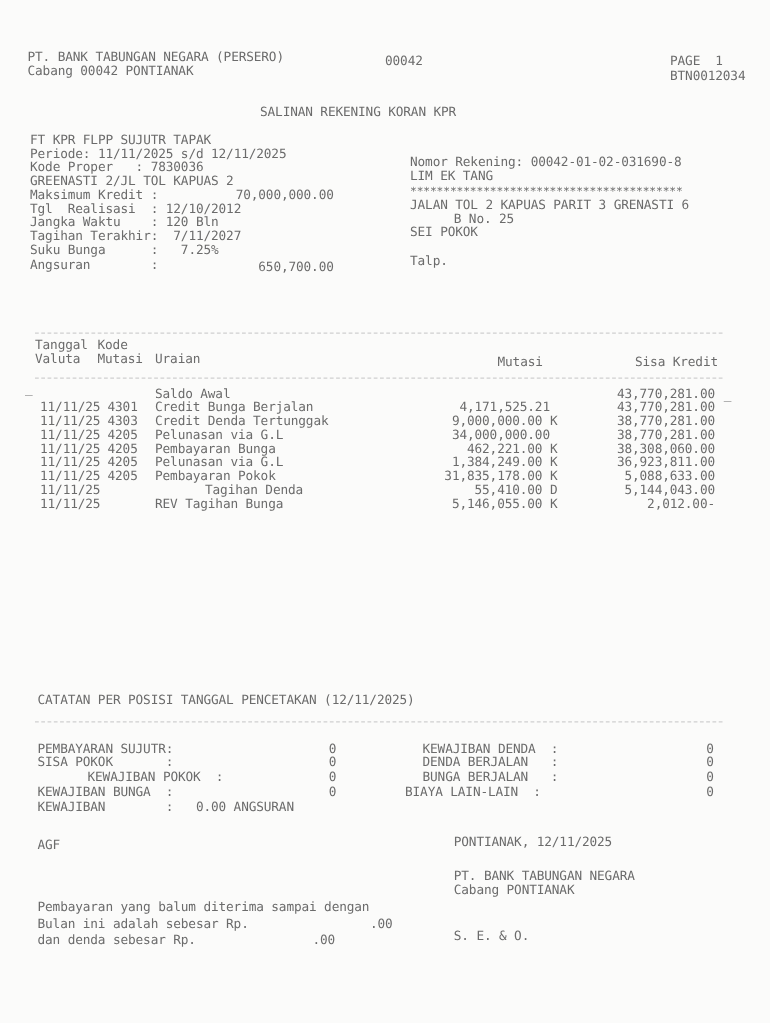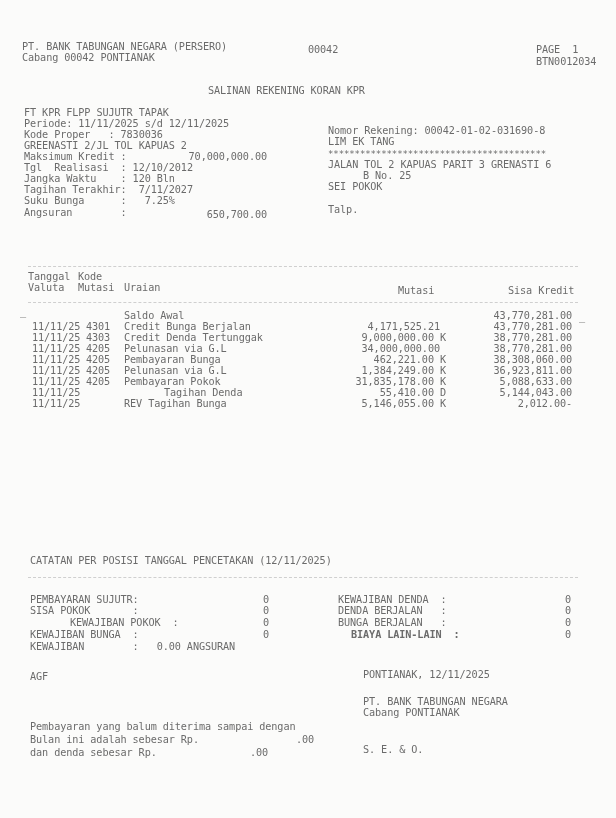--- a/index.html
+++ b/index.html
@@ -141,21 +141,21 @@
 <div class="abs" style="left:30px;top:630px;">KEWAJIBAN BUNGA  :</div>
 <div class="abs" style="left:263px;top:630px;">0</div>
 <div class="abs" style="left:30px;top:642px;">KEWAJIBAN        :   0.00 ANGSURAN</div>
 
 <div class="abs" style="left:338px;top:595px;">KEWAJIBAN DENDA  :</div>
 <div class="abs" style="left:565px;top:595px;">0</div>
 <div class="abs" style="left:338px;top:606px;">DENDA BERJALAN   :</div>
 <div class="abs" style="left:565px;top:606px;">0</div>
 <div class="abs" style="left:338px;top:618px;">BUNGA BERJALAN   :</div>
 <div class="abs" style="left:565px;top:618px;">0</div>
-<div class="abs" style="left:351px;top:630px;font-weight:bold;">BIAYA LAIN-LAIN  :</div>
+<div class="abs" style="left:324px;top:630px;">BIAYA LAIN-LAIN  :</div>
 <div class="abs" style="left:565px;top:630px;">0</div>
 
 <div class="abs" style="left:30px;top:672px;">AGF</div>
 <div class="abs" style="left:363px;top:670px;">PONTIANAK, 12/11/2025</div>
 <div class="abs" style="left:363px;top:697px;">PT. BANK TABUNGAN NEGARA</div>
 <div class="abs" style="left:363px;top:708px;">Cabang PONTIANAK</div>
 <div class="abs" style="left:363px;top:745px;">S. E. &amp; O.</div>
 
 <div class="abs" style="left:30px;top:722px;">Pembayaran yang balum diterima sampai dengan</div>
 <div class="abs" style="left:30px;top:735px;">Bulan ini adalah sebesar Rp.</div>

